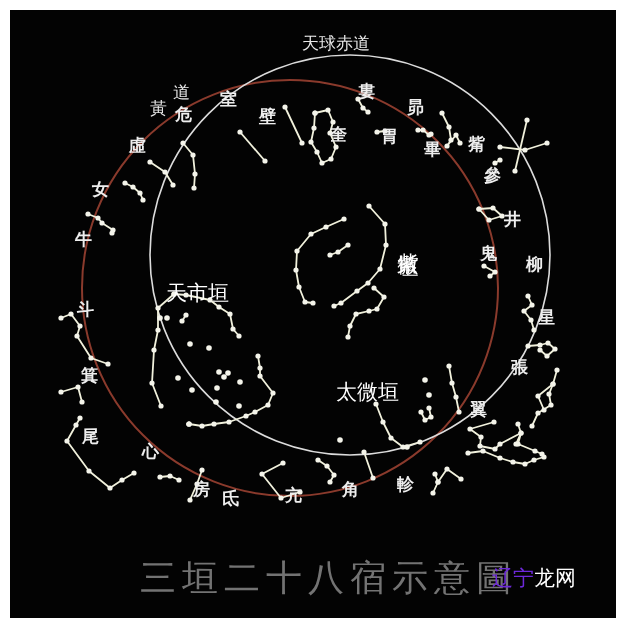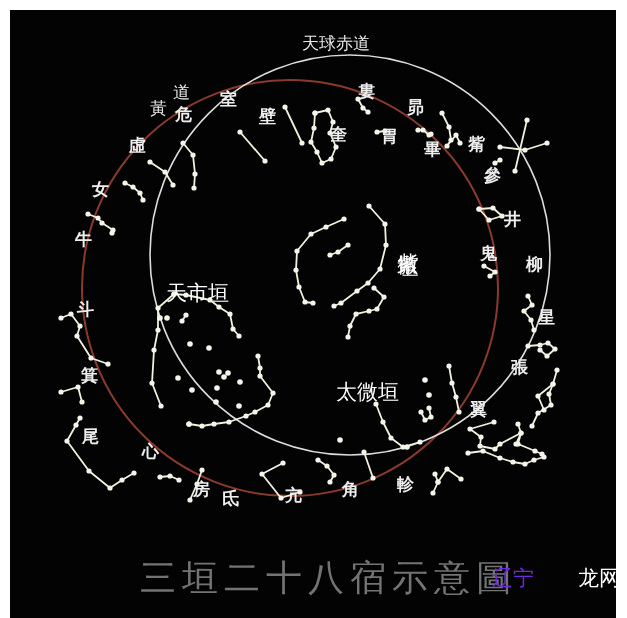--- a/index.html
+++ b/index.html
@@ -13,21 +13,21 @@
   }
   .enclosure-label { font-family: "DejaVu Sans", sans-serif; font-size: 21px; color: #ffffff; margin-top: 24px; }
   .mansion { font-size: 17px; font-weight: bold; color: #eeeeee; }
   .circle-label { font-family: "DejaVu Sans", sans-serif; font-size: 17px; color: #e8e8e8; }
   .vertical { writing-mode: vertical-rl; letter-spacing: 2px; }
   #title { position: absolute; left: 140px; top: 560px; font-family: "DejaVu Serif", serif;
            font-size: 36px; color: #737373; letter-spacing: 6px; line-height: 1; white-space: nowrap; }
   #watermark { position: absolute; left: 492px; top: 568px; font-family: "DejaVu Sans", sans-serif;
                font-size: 21px; line-height: 1; white-space: nowrap; }
   #watermark .wm-a { color: #6d28d9; }
-  #watermark .wm-b { color: #ffffff; margin-left: 44px; }
+  #watermark .wm-b { color: #ffffff; }
 </style>
 </head>
 <body>
 
 <div id="stage">
   <div id="sky"></div>
 
   <svg id="map-svg" width="627" height="618" viewBox="0 0 627 618">
     <circle id="ecliptic-circle" fill="none" stroke-width="2" cx="290" cy="288" r="208" stroke="#8a3a2c"></circle>
     <circle id="equator-circle" fill="none" stroke-width="1.6" cx="350" cy="255" r="200" stroke="#dcdcdc"></circle>

